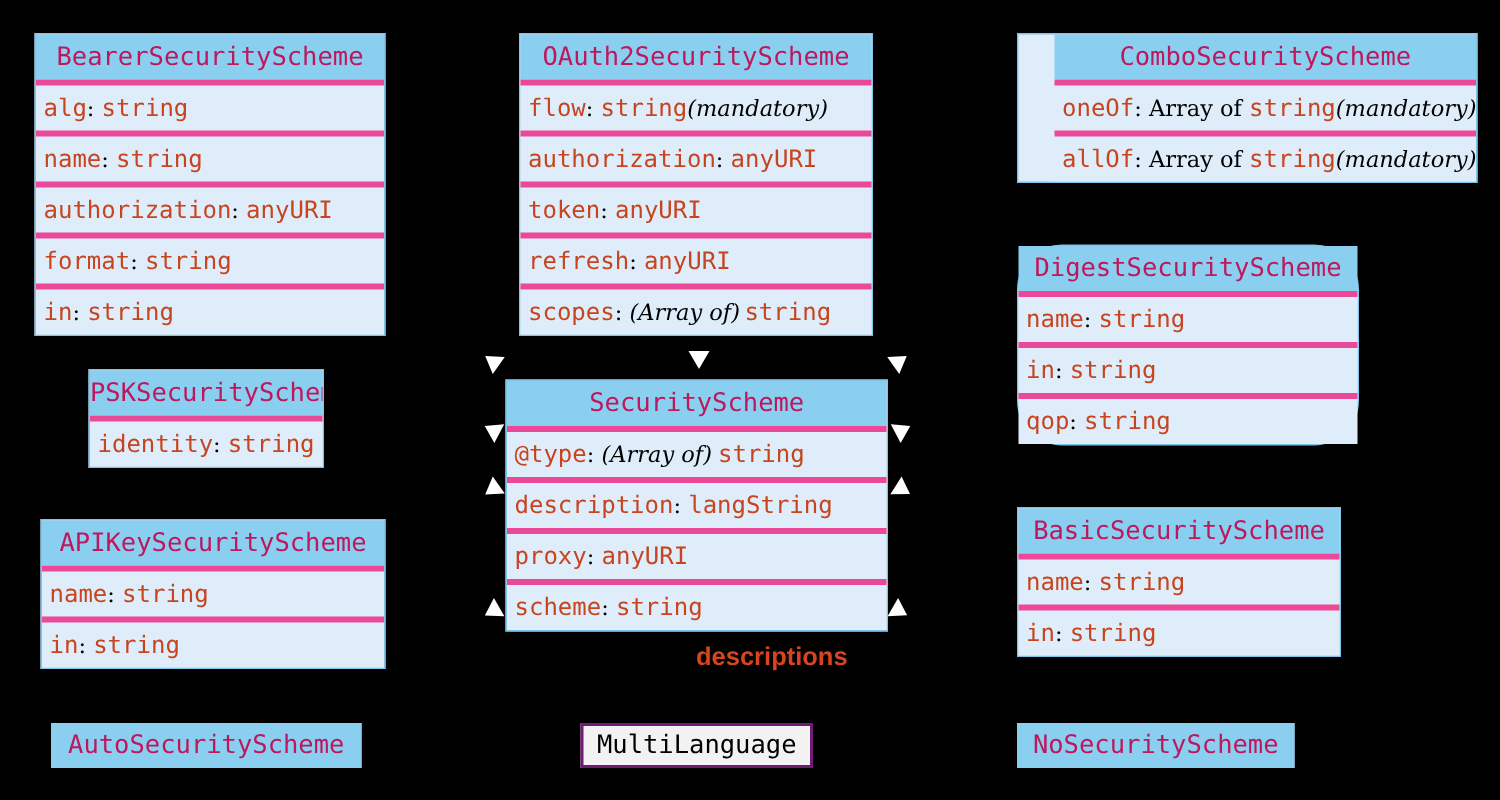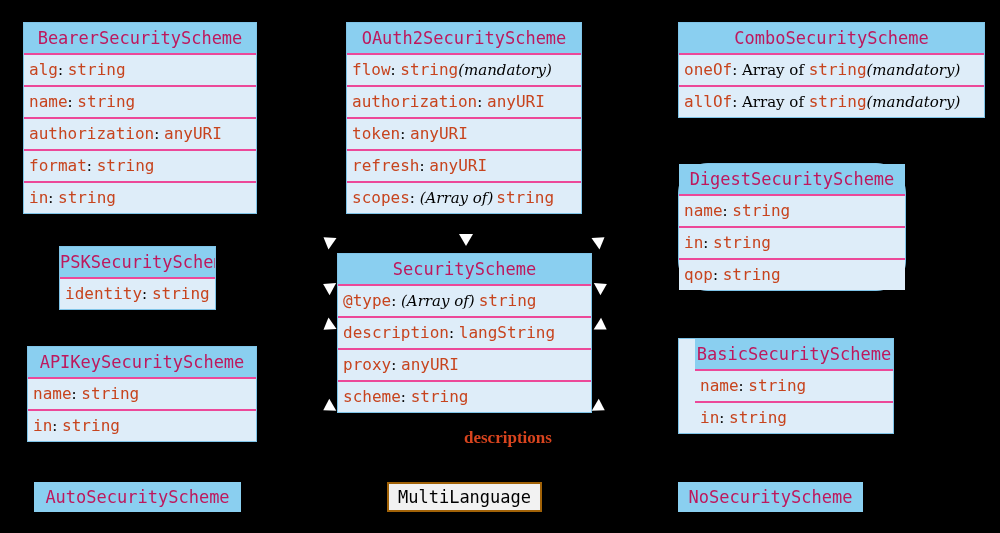--- a/index.html
+++ b/index.html
@@ -32,21 +32,21 @@
     height: 30px;
     text-align: center;
     white-space: nowrap;
     overflow: hidden;
   }
   .uml-row {
     background: #DEEDF9;
     height: 30px;
     line-height: 30px;
     padding: 0 5px;
-    border-top: 2px solid #ec4899;
+    border-top: 4px solid #ec4899;
     white-space: nowrap;
     overflow: hidden;
     font-size: 16px;
   }
   .uml-row:first-child { border-top: none; }
 
   
   .mono-red {
     font-family: "DejaVu Sans Mono", monospace;
     color: #C7441E;
@@ -66,34 +66,34 @@
 
   
   .uml-box.headeronly { border: none; }
   .uml-box.headeronly .uml-header { height: 30px; line-height: 30px; }
 
   
   .plain-box {
     position: absolute;
     box-sizing: border-box;
     background: #F2F2F2;
-    border: 2px solid #a16207;
+    border: 2px solid #701a75;
     color: #000000;
     font-family: "DejaVu Sans Mono", monospace;
     font-size: 17px;
     text-align: center;
     white-space: nowrap;
     overflow: hidden;
   }
 
   
   .edge-label {
     position: absolute;
     color: #D8441E;
-    font-family: Liberation Serif, serif;
+    font-family: Liberation Sans, sans-serif;
     font-size: 17px;
     font-weight: bold;
     white-space: nowrap;
   }
 
   
   .arrowhead {
     position: absolute;
     width: 0;
     height: 0;
@@ -173,21 +173,21 @@
       <span class="mono-red">description</span><span class="ser-black">: </span><span class="mono-red">langString</span>
     </div>
     <div class="uml-row">
       <span class="mono-red">proxy</span><span class="ser-black">: </span><span class="mono-red">anyURI</span>
     </div>
     <div class="uml-row">
       <span class="mono-red">scheme</span><span class="ser-black">: </span><span class="mono-red">string</span>
     </div>
   </div>
 
-  <div class="uml-box" style="left:678px; top:22px; width:307px;">
+  <div class="uml-box" style="left:678px; top:22px; width:307px;padding-left:24px;">
     <div class="uml-header">ComboSecurityScheme</div>
     <div class="uml-row">
       <span class="mono-red">oneOf</span><span class="ser-black">: </span><span class="ser-black">Array of </span><span class="mono-red">string</span><span class="ser-ital">(mandatory)</span>
     </div>
     <div class="uml-row">
       <span class="mono-red">allOf</span><span class="ser-black">: </span><span class="ser-black">Array of </span><span class="mono-red">string</span><span class="ser-ital">(mandatory)</span>
     </div>
   </div>
 
   <div class="uml-box" style="left:678px; top:163px; width:228px;border-radius:30px;">
@@ -196,21 +196,21 @@
       <span class="mono-red">name</span><span class="ser-black">: </span><span class="mono-red">string</span>
     </div>
     <div class="uml-row">
       <span class="mono-red">in</span><span class="ser-black">: </span><span class="mono-red">string</span>
     </div>
     <div class="uml-row">
       <span class="mono-red">qop</span><span class="ser-black">: </span><span class="mono-red">string</span>
     </div>
   </div>
 
-  <div class="uml-box" style="left:678px; top:338px; width:216px;padding-left:16px;">
+  <div class="uml-box" style="left:678px; top:338px; width:216px;">
     <div class="uml-header">BasicSecurityScheme</div>
     <div class="uml-row">
       <span class="mono-red">name</span><span class="ser-black">: </span><span class="mono-red">string</span>
     </div>
     <div class="uml-row">
       <span class="mono-red">in</span><span class="ser-black">: </span><span class="mono-red">string</span>
     </div>
   </div>
 
   <div class="uml-box headeronly" style="left:678px; top:482px; width:185px;">

